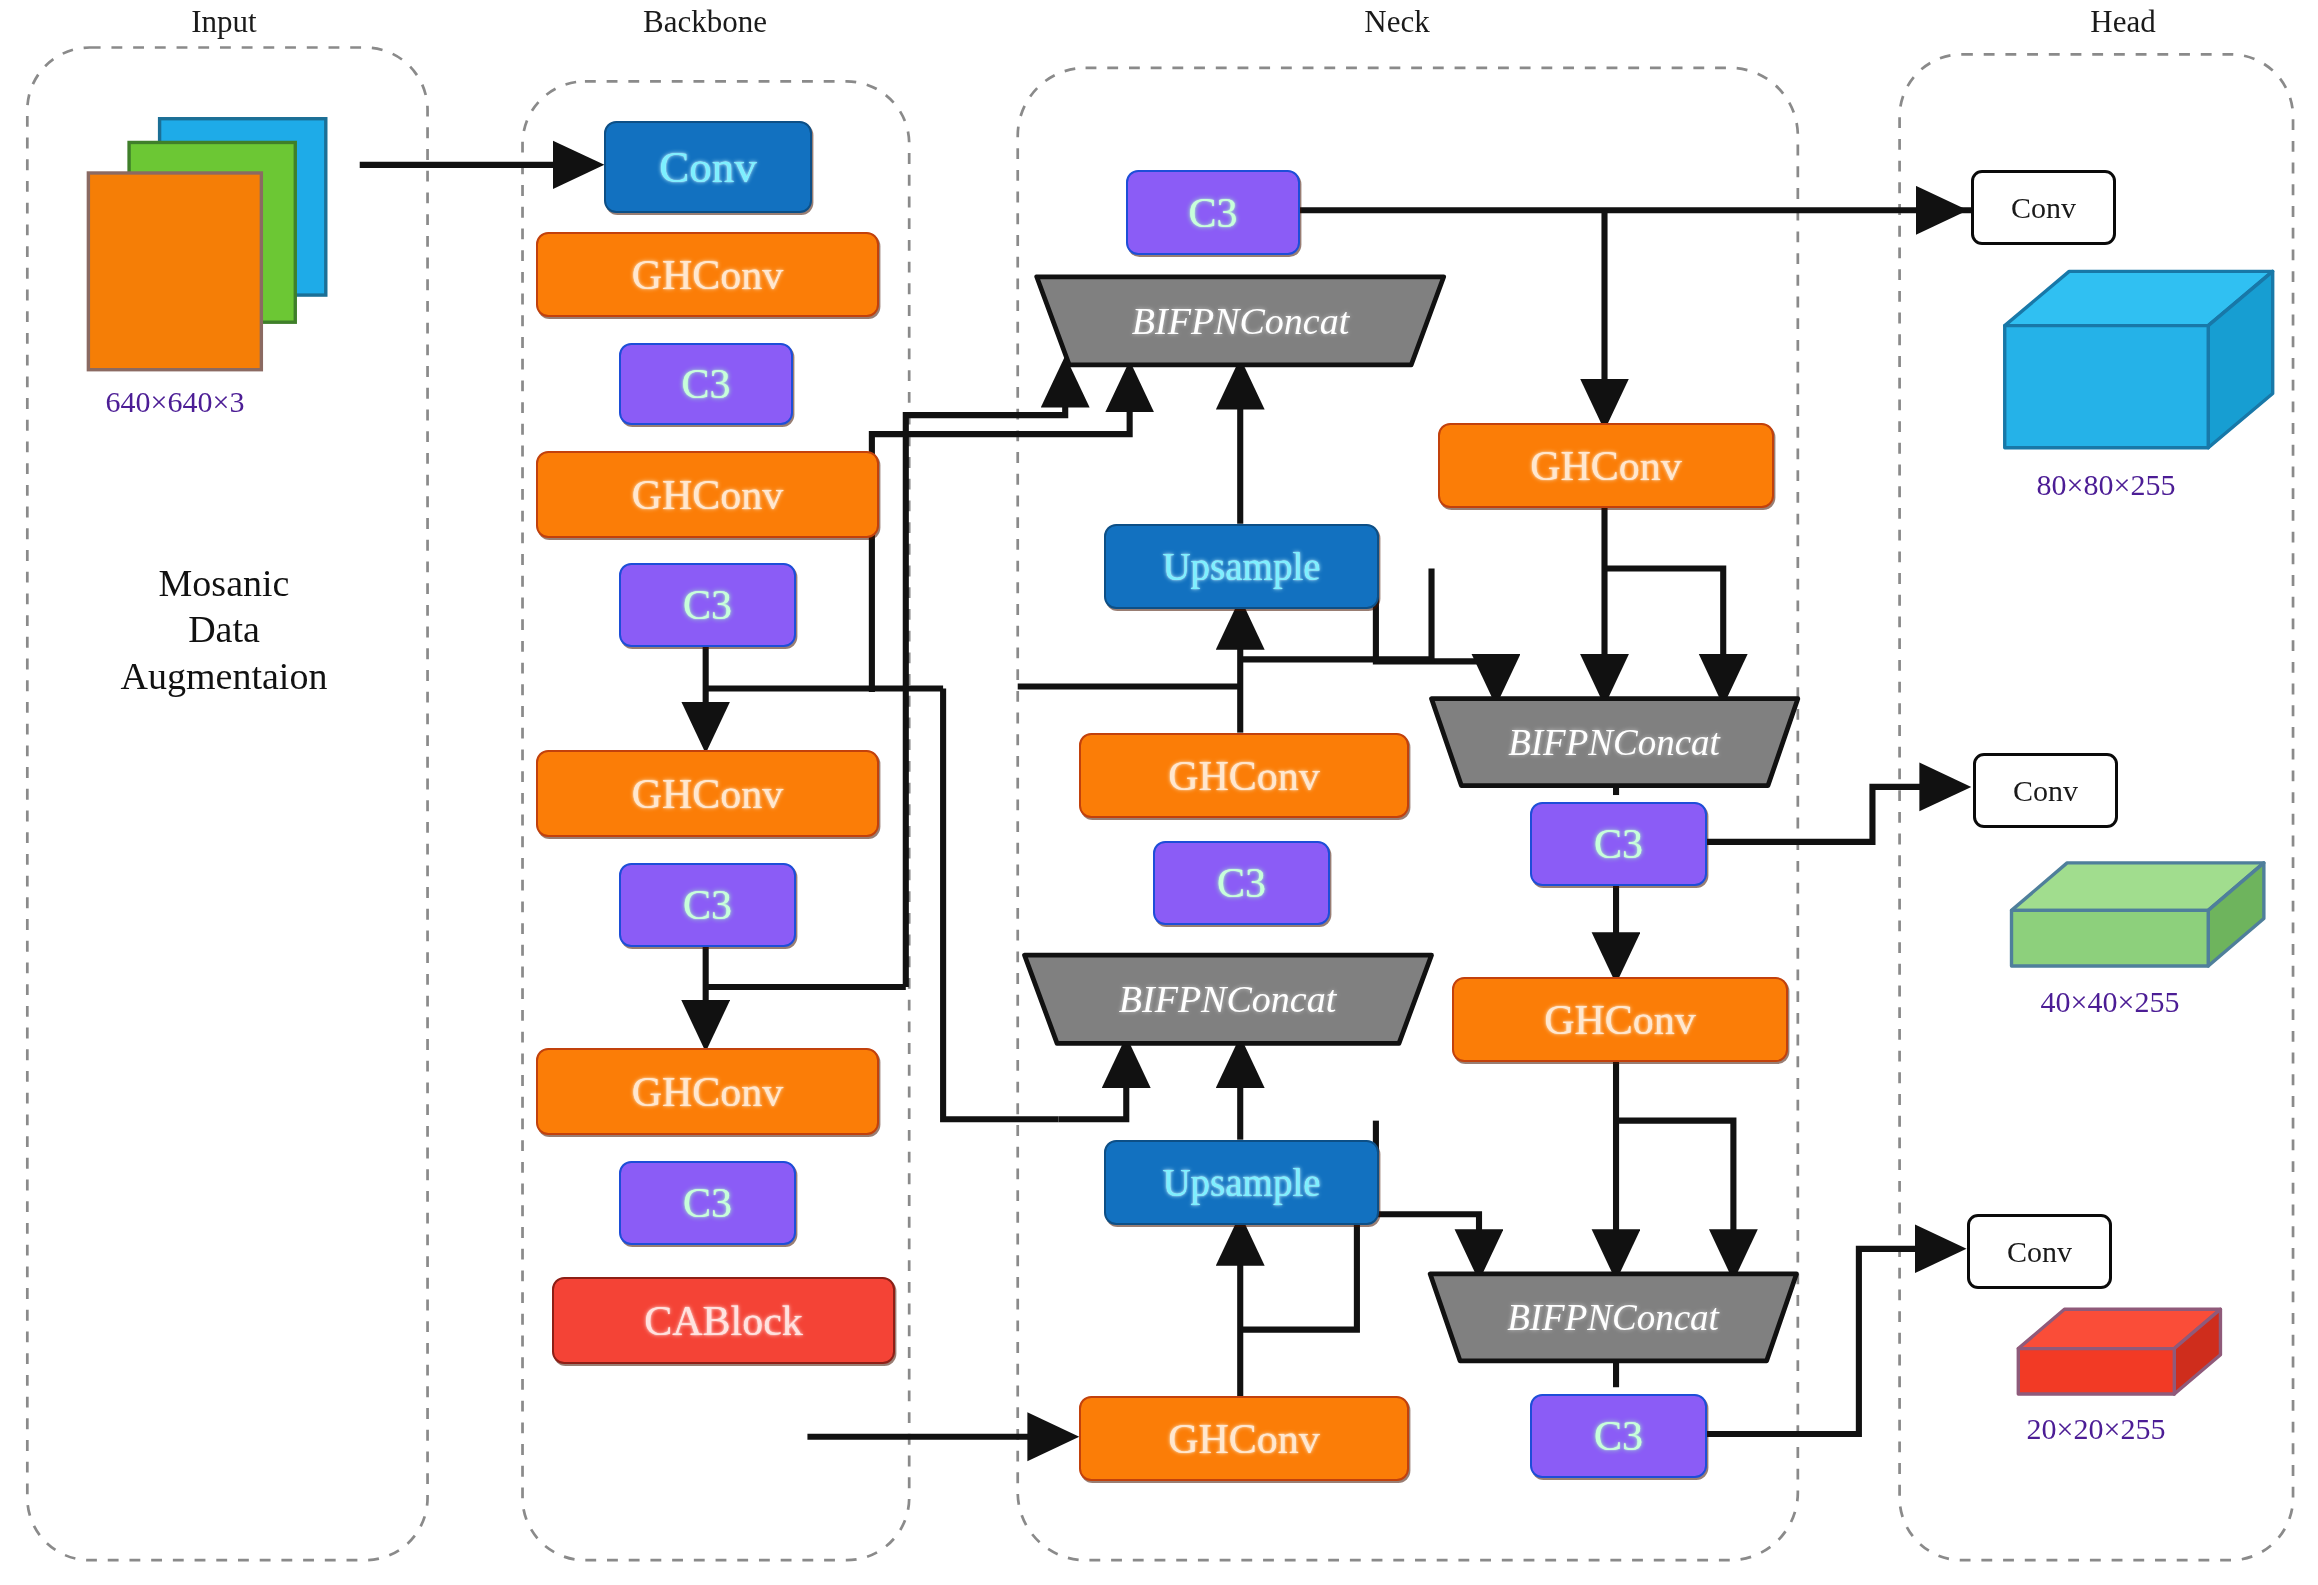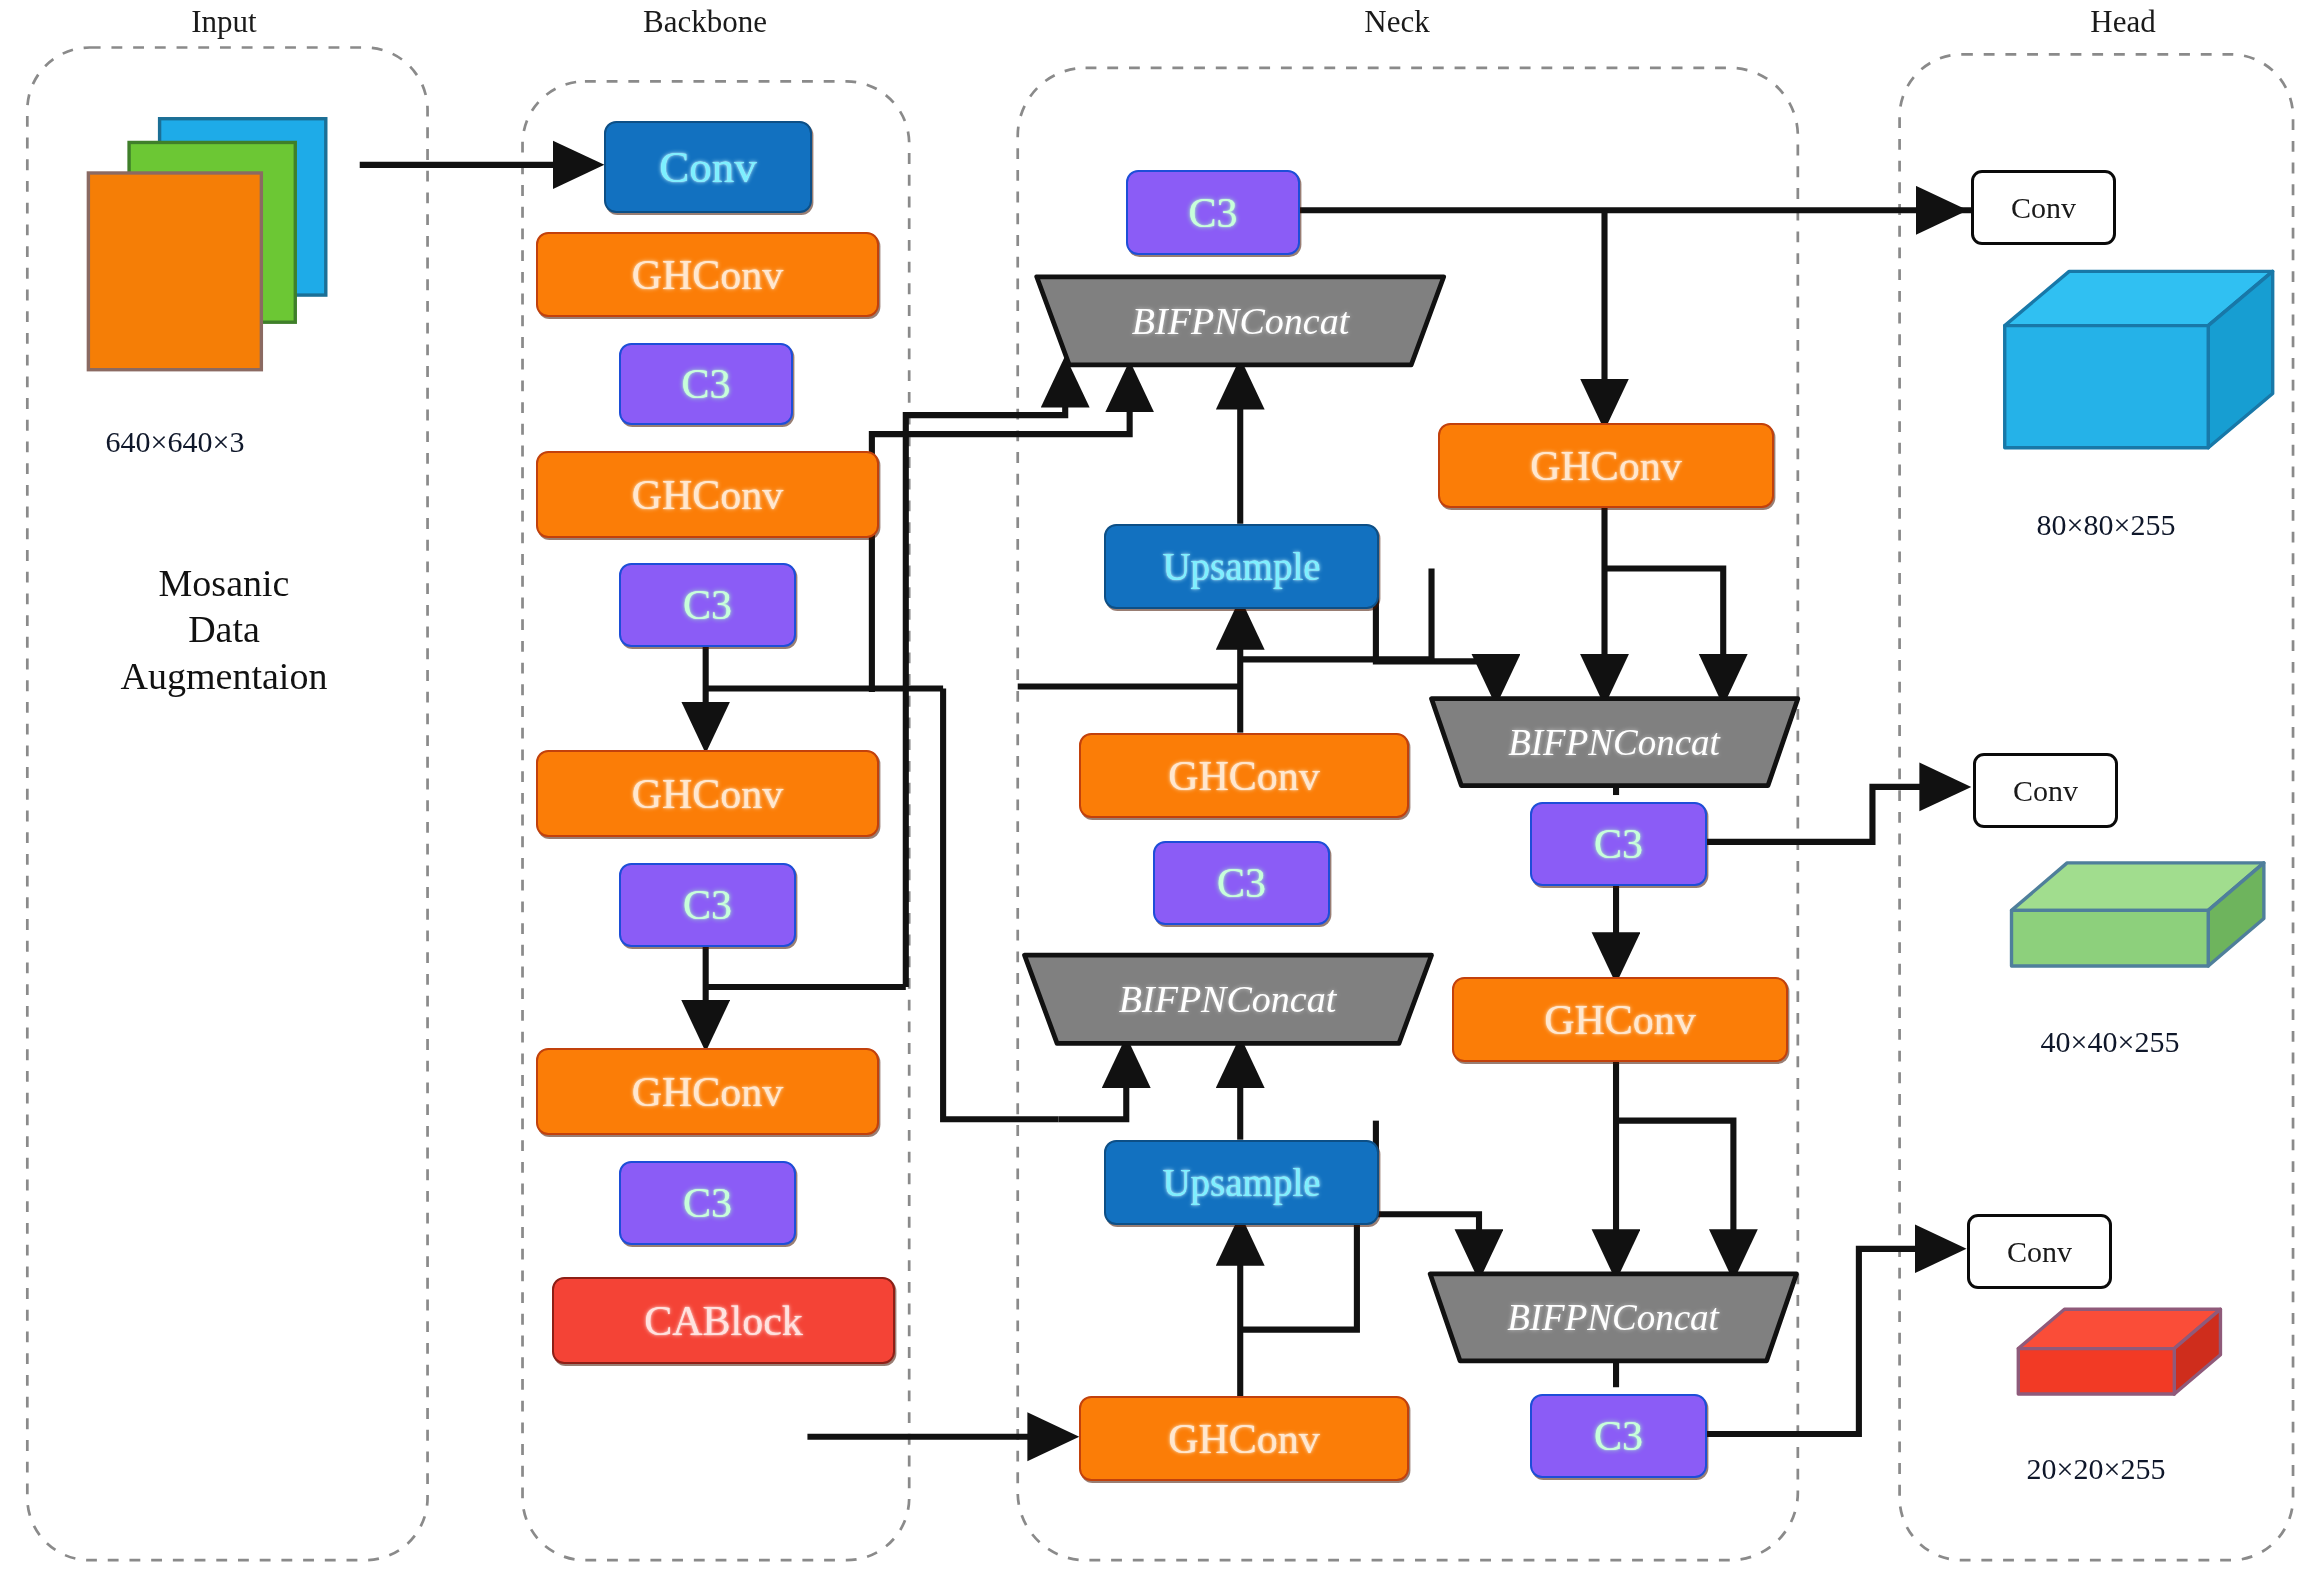--- a/index.html
+++ b/index.html
@@ -34,24 +34,23 @@
            border-radius:11px;box-shadow:none;text-shadow:none;}
   .trapwrap{position:absolute;}
   .trapwrap .tlabel{
     position:absolute;left:0;top:0;width:100%;height:100%;
     display:flex;align-items:center;justify-content:center;
     color:#ffffff;font-family:"Liberation Serif", serif;
     text-shadow:0 0 4.1px rgba(255,255,255,.55);
     white-space:nowrap;pointer-events:none;font-style:italic;
   }
   .cubelbl{
-    position:absolute;font-size:30px;color:#0f172a;
+    position:absolute;font-size:30px;color:#4c1d95;
     font-family:"Liberation Serif", serif;white-space:nowrap;
     transform:translateX(-50%);
-    margin-top:40px;
   }
   .bigtext{
     position:absolute;font-size:38px;color:#111111;
     font-family:"Liberation Serif", serif;
     text-align:center;line-height:1.22;transform:translateX(-50%);
     white-space:pre;
   }
 </style>
 </head>
 <body>

